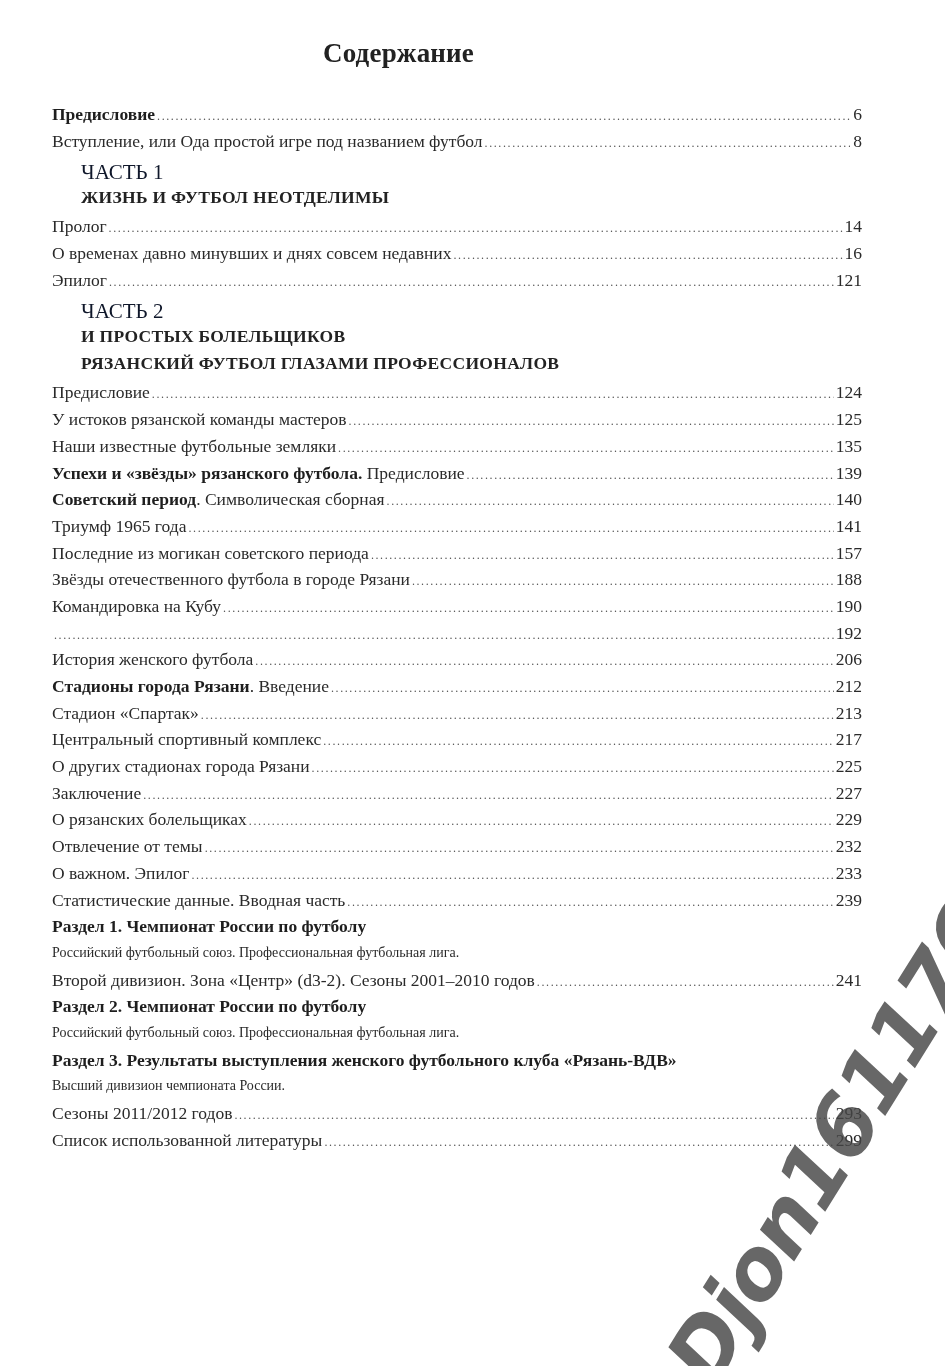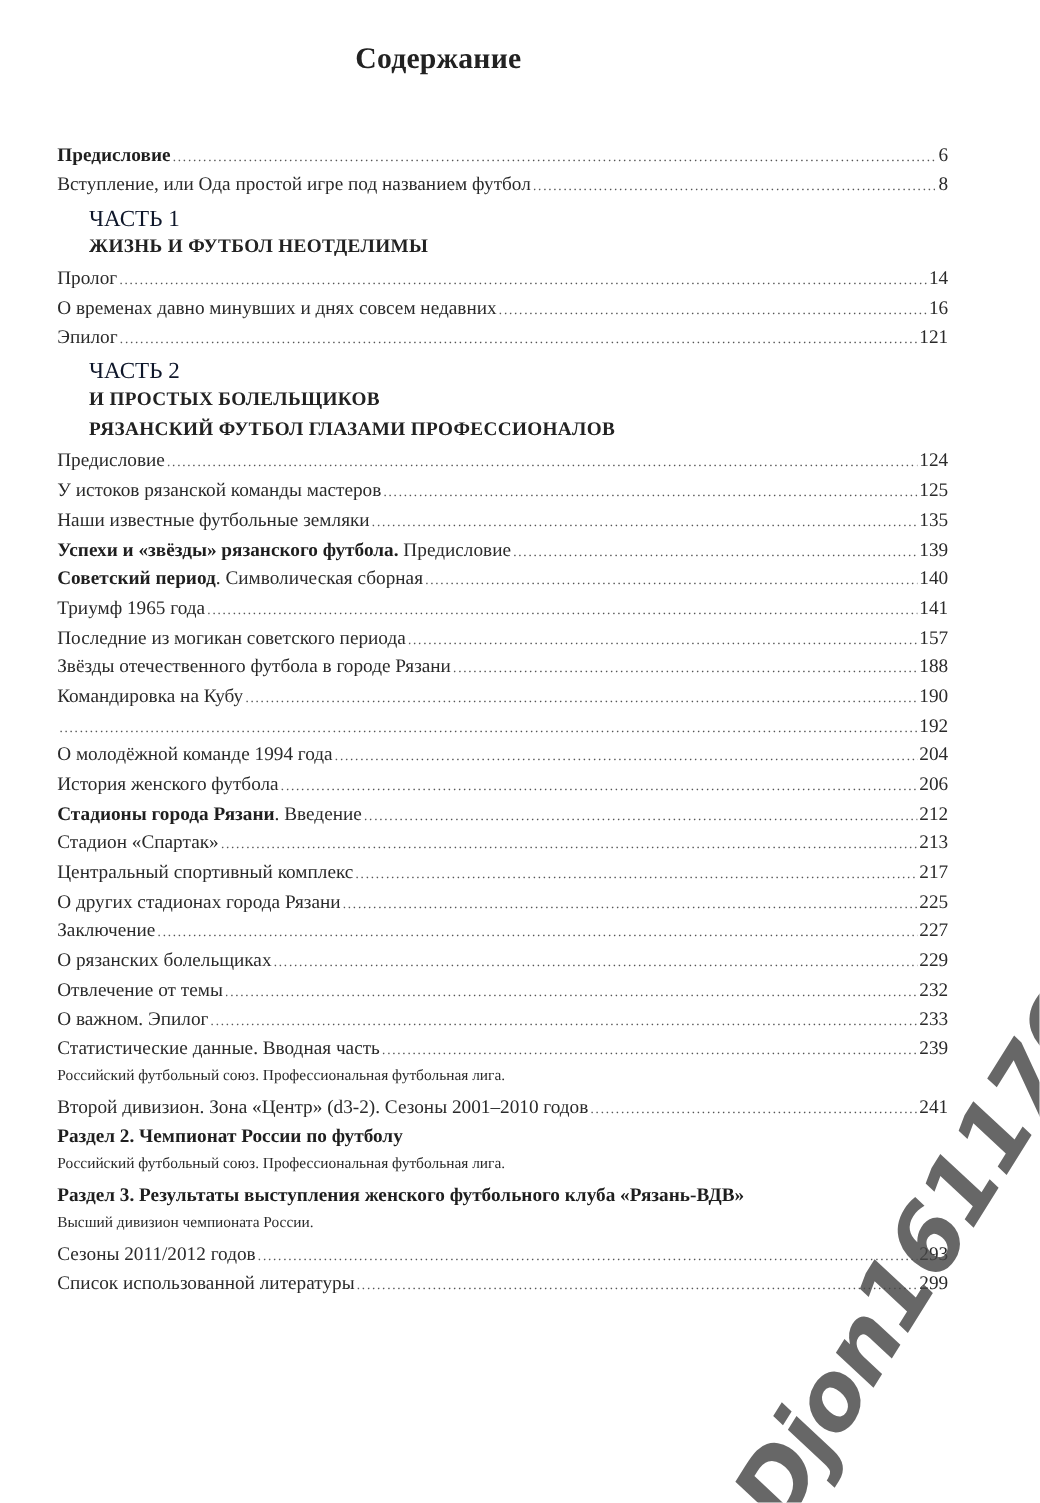--- a/index.html
+++ b/index.html
@@ -18,21 +18,21 @@
       left: 0;
       width: 797px;
       text-align: center;
       font-size: 27px;
       font-weight: bold;
       color: #222;
       letter-spacing: 0.2px;
     }
     .toc {
       position: absolute;
-      top: 127px;
+      top: 101px;
       left: 52px;
       width: 810px;
     }
     .row {
       display: flex;
       align-items: baseline;
       height: 26.7px;
       font-size: 17.5px;
       line-height: 26.7px;
       white-space: nowrap;
@@ -189,25 +189,20 @@
   <div class="row">
     <span class="label"><b></b><span>Командировка на Кубу</span></span>
     <span class="dots"></span>
     <span class="page">190</span>
   </div>
   <div class="row">
     <span class="dots"></span>
     <span class="page">192</span>
   </div>
   <div class="row">
-    <span class="label"><b></b><span>О молодёжной команде 1994 года</span></span>
-    <span class="dots"></span>
-    <span class="page">204</span>
-  </div>
-  <div class="row">
     <span class="label"><b></b><span>История женского футбола</span></span>
     <span class="dots"></span>
     <span class="page">206</span>
   </div>
   <div class="row">
     <span class="label"><b>Стадионы города Рязани</b><span>. Введение</span></span>
     <span class="dots"></span>
     <span class="page">212</span>
   </div>
   <div class="row">
@@ -244,20 +239,21 @@
     <span class="label"><b></b><span>О важном. Эпилог</span></span>
     <span class="dots"></span>
     <span class="page">233</span>
   </div>
   <div class="row">
     <span class="label"><b></b><span>Статистические данные. Вводная часть</span></span>
     <span class="dots"></span>
     <span class="page">239</span>
   </div>
 
+  <div class="section-head">Раздел 1. Чемпионат России по футболу</div>
   <div class="plain">Российский футбольный союз. Профессиональная футбольная лига.</div>
   <div class="row">
     <span class="label">Второй дивизион. Зона «Центр» (d3-2). Сезоны 2001–2010 годов</span>
     <span class="dots"></span>
     <span class="page">241</span>
   </div>
 
   <div class="section-head">Раздел 2. Чемпионат России по футболу</div>
   <div class="plain">Российский футбольный союз. Профессиональная футбольная лига.</div>
 

